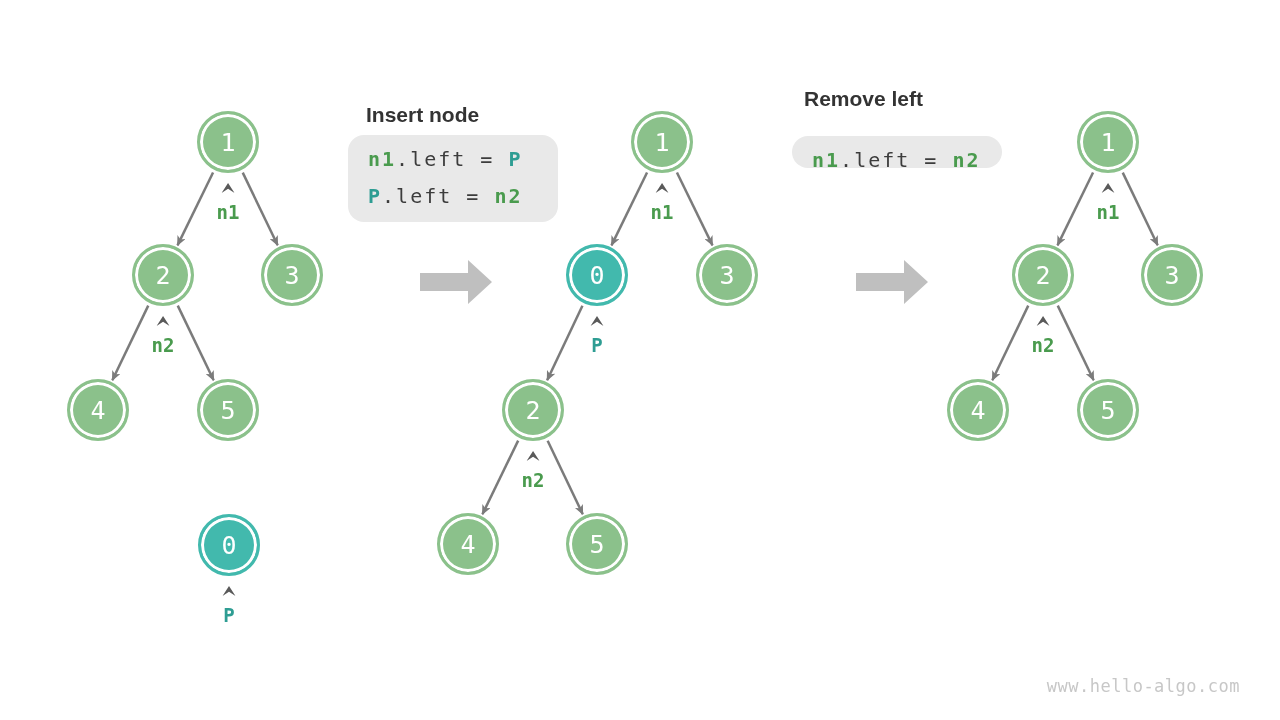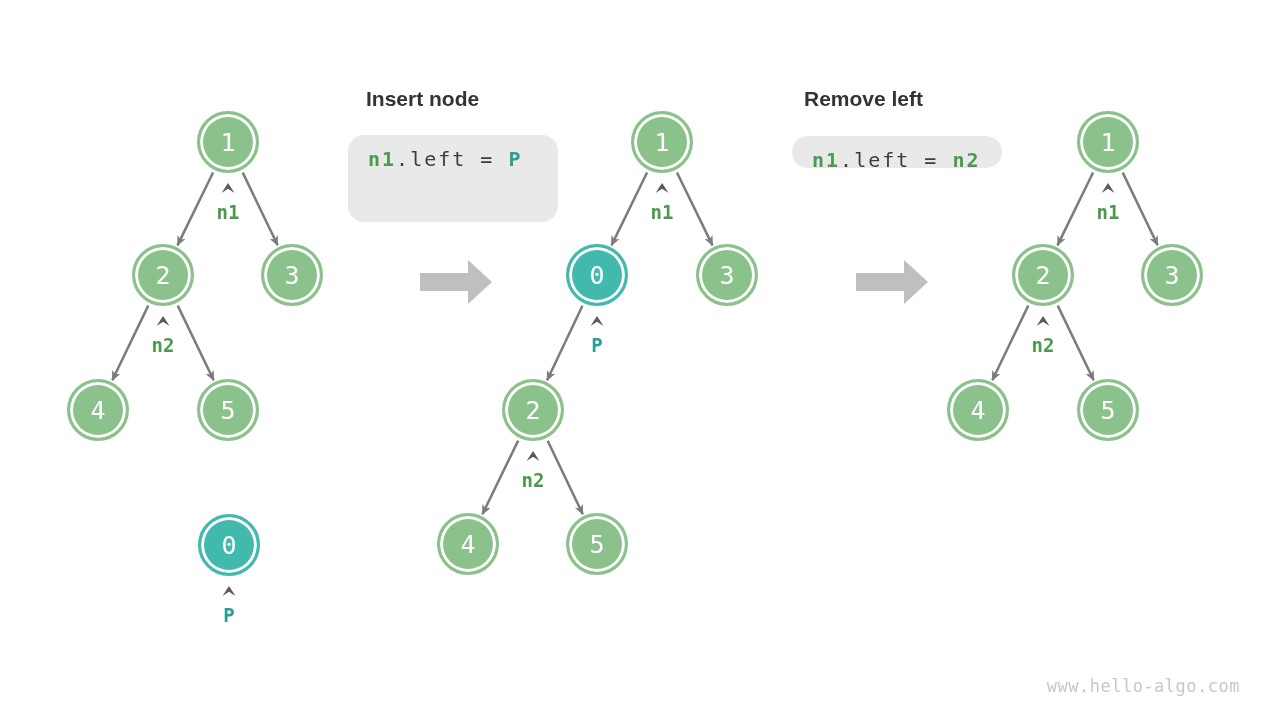--- a/index.html
+++ b/index.html
@@ -106,25 +106,26 @@
       <line x1="676.929024990535" y1="172.5470819037102" x2="712.5100639797748" y2="245.35136168169305" stroke="#7b7b7b" stroke-width="2.5" marker-end="url(#ah)"></line>
       <line x1="582.435282436135" y1="305.7224511112776" x2="547.1363435178689" y2="380.18115039199523" stroke="#7b7b7b" stroke-width="2.5" marker-end="url(#ah)"></line>
       <line x1="518.1610998407236" y1="440.5909634052775" x2="482.4024619192977" y2="514.3087708125248" stroke="#7b7b7b" stroke-width="2.5" marker-end="url(#ah)"></line>
       <line x1="547.653281713449" y1="440.68030858753383" x2="582.777697160476" y2="514.2220534297466" stroke="#7b7b7b" stroke-width="2.5" marker-end="url(#ah)"></line>
       <line x1="1093.070975009465" y1="172.5470819037102" x2="1057.4899360202253" y2="245.35136168169305" stroke="#7b7b7b" stroke-width="2.5" marker-end="url(#ah)"></line>
       <line x1="1122.742804580359" y1="172.6373907685584" x2="1157.6908073190634" y2="245.2637089599286" stroke="#7b7b7b" stroke-width="2.5" marker-end="url(#ah)"></line>
       <line x1="1028.2502689617213" y1="305.6340567718094" x2="992.3159154195057" y2="380.2669448979497" stroke="#7b7b7b" stroke-width="2.5" marker-end="url(#ah)"></line>
       <line x1="1057.7497310382787" y1="305.6340567718094" x2="1093.6840845804943" y2="380.2669448979497" stroke="#7b7b7b" stroke-width="2.5" marker-end="url(#ah)"></line>
     </svg>
 
-  <div class="sec-title" style="left:366px; top:87px;">Insert node</div>
+  <div class="sec-title" style="left:366px; top:103px;">Insert node</div>
   <div class="sec-title" style="left:804px; top:87px;">Remove left</div>
 
   <div class="code-box" style="left:348px; top:135px; width:210px; height:87px;">
     <div class="code-line"><span class="tok-green">n1</span><span>.left = </span><span class="tok-teal">P</span></div>
+    <div class="code-line"><span class="tok-teal">P</span><span>.left = </span><span class="tok-green">n2</span></div>
   </div>
 
   <div class="code-box" style="left:792px; top:136px; width:210px; height:32px;">
     <div class="code-line"><span class="tok-green">n1</span><span>.left = </span><span class="tok-green">n2</span></div>
   </div>
 
   <svg class="big-arrow" style="left:420px; top:260px;" width="72" height="44" viewBox="0 0 72 44">
     <path d="M0 13 H48 V0 L72 22 L48 44 V31 H0 Z" fill="currentColor"></path>
   </svg>
   <svg class="big-arrow" style="left:856px; top:260px;" width="72" height="44" viewBox="0 0 72 44">

